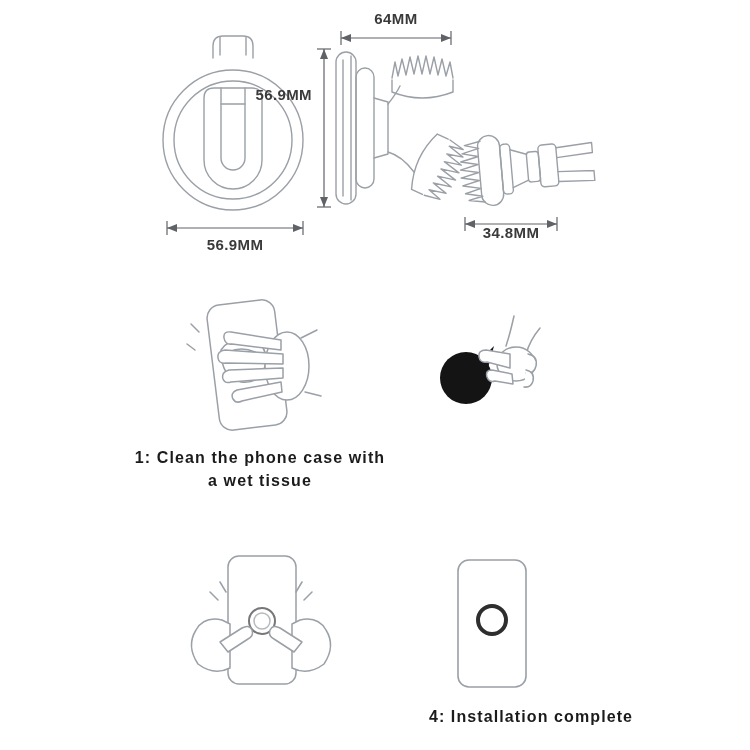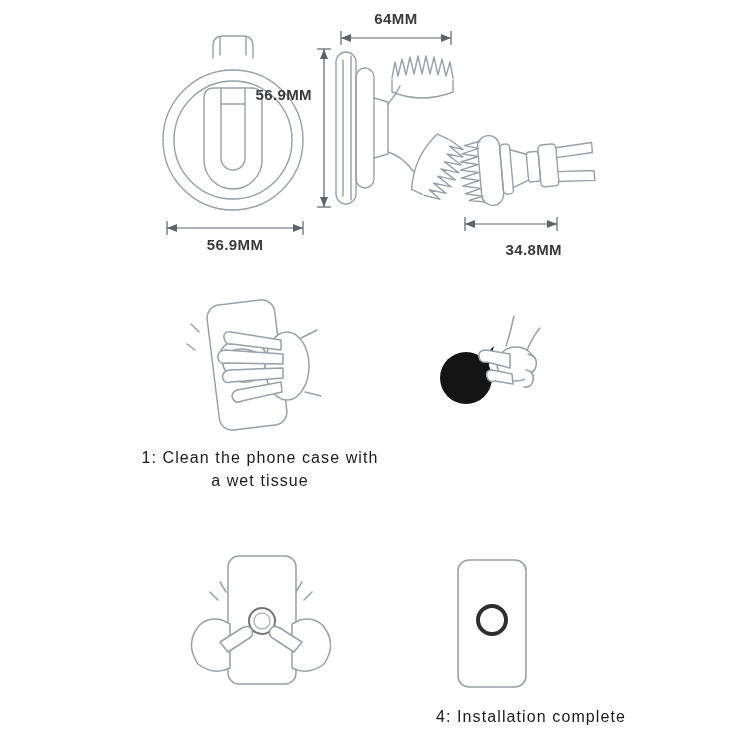--- a/index.html
+++ b/index.html
@@ -1,20 +1,20 @@
 <!DOCTYPE html>
 <html><head>
 <meta charset="utf-8">
 <style>
   * { margin:0; padding:0; box-sizing:border-box; }
   html,body { width:750px; height:750px; background:#ffffff; font-family:"Liberation Sans",sans-serif; }
   .stage { position:absolute; top:0; left:0; width:750px; height:750px; background:#fff; overflow:hidden; }
   svg.fig { position:absolute; overflow:visible; }
   .dim-label { position:absolute; font-size:15px; font-weight:600; color:#3a3a3a; letter-spacing:.4px; }
-  .caption { position:absolute; font-size:16px; font-weight:400; color:#1b1b1b; letter-spacing:1.1px; line-height:23px; text-align:center; white-space:pre-line; }
+  .caption { position:absolute; font-size:16px; font-weight:700; color:#1b1b1b; letter-spacing:1.1px; line-height:23px; text-align:center; white-space:pre-line; }
 </style>
 </head>
 <body>
 
 <div class="stage">
 
   <svg class="fig" style="left:156px; top:28px; width:152px; height:200px" viewBox="0 0 152 200">
     <g fill="none" stroke="#9aa0a6" stroke-width="1.4" stroke-linecap="round" stroke-linejoin="round">
       <g>
         <path d="M57,30 L57,18 Q57,8 67,8 L87,8 Q97,8 97,18 L97,30"></path>
@@ -115,21 +115,21 @@
 
   <svg class="fig" style="left:460px; top:216px; width:102px; height:16px" viewBox="0 0 102 16">
     <g stroke="#5f6368" stroke-width="1.2">
       <line x1="5" y1="8" x2="97" y2="8"></line>
       <line x1="5" y1="1" x2="5" y2="15"></line>
       <line x1="97" y1="1" x2="97" y2="15"></line>
     </g>
     <path d="M5,8 l10,-4 v8 Z" fill="#5f6368"></path>
     <path d="M97,8 l-10,-4 v8 Z" fill="#5f6368"></path>
   </svg>
-  <div class="dim-label" style="left:460px; top:241px; width:102px; text-align:right">34.8MM</div>
+  <div class="dim-label" style="left:460px; top:224px; width:102px; text-align:center">34.8MM</div>
 
   <svg class="fig" style="left:185px; top:292px; width:140px; height:150px" viewBox="0 0 140 150">
     <g fill="none" stroke="#9aa0a6" stroke-width="1.5" stroke-linecap="round" stroke-linejoin="round">
       <path d="M14,40 L6,32 M10,58 L2,52"></path>
       <rect x="28" y="10" width="68" height="126" rx="13" transform="rotate(-7 62 73)" fill="#fff"></rect>
       <path fill="#fff" d="M36,58 Q46,44 66,48 Q84,52 80,74 Q76,92 56,90 Q36,86 36,58 Z"></path>
       <path d="M44,60 Q56,54 70,60"></path>
       <g fill="#fff">
         <ellipse cx="102" cy="74" rx="22" ry="34"></ellipse>
         <path d="M116,46 L132,38 M120,100 L136,104" fill="none"></path>

